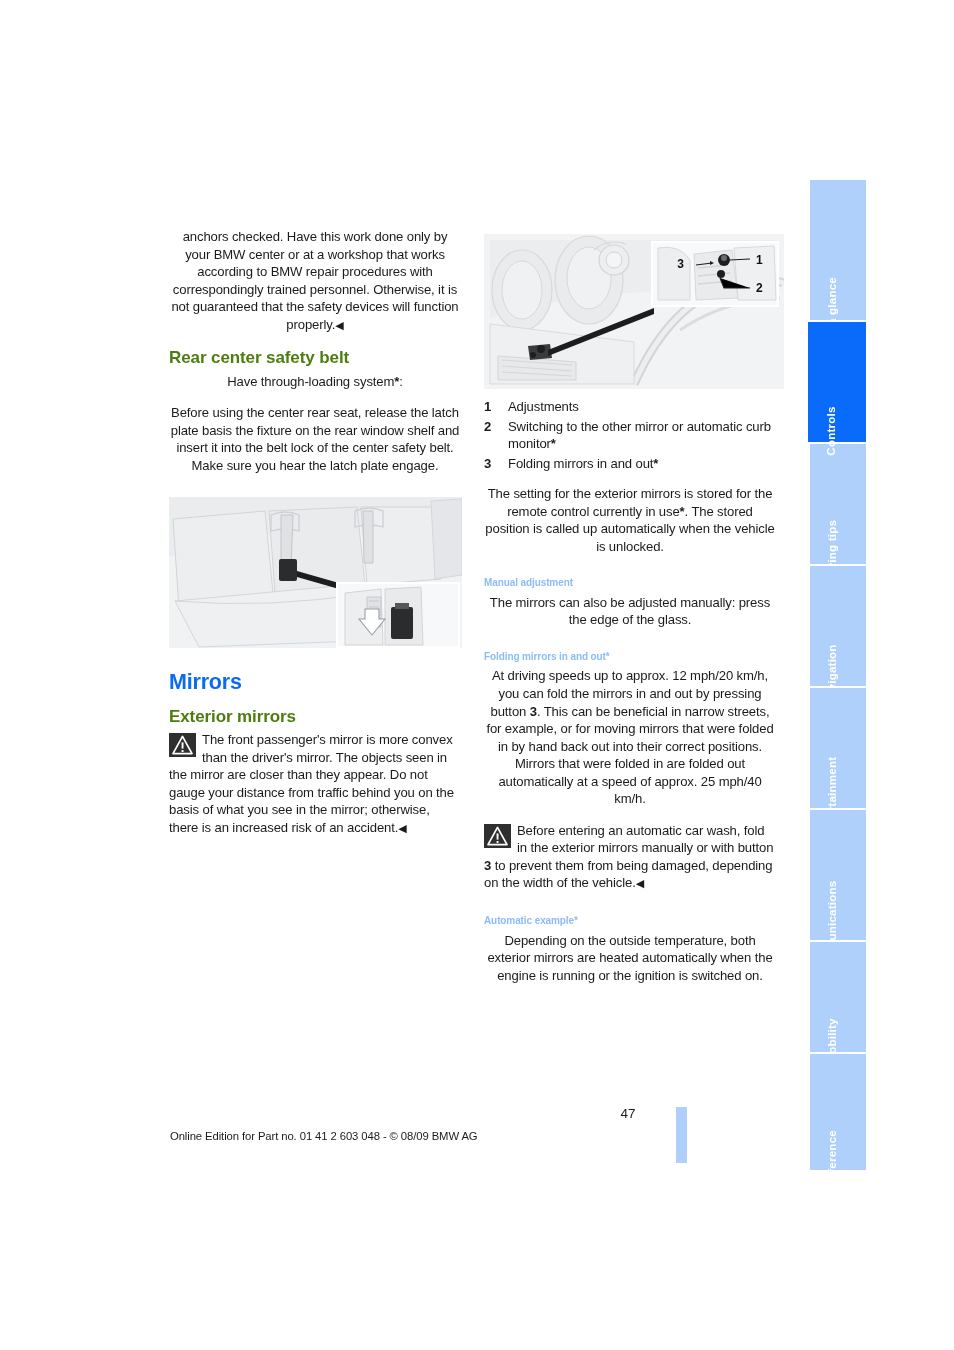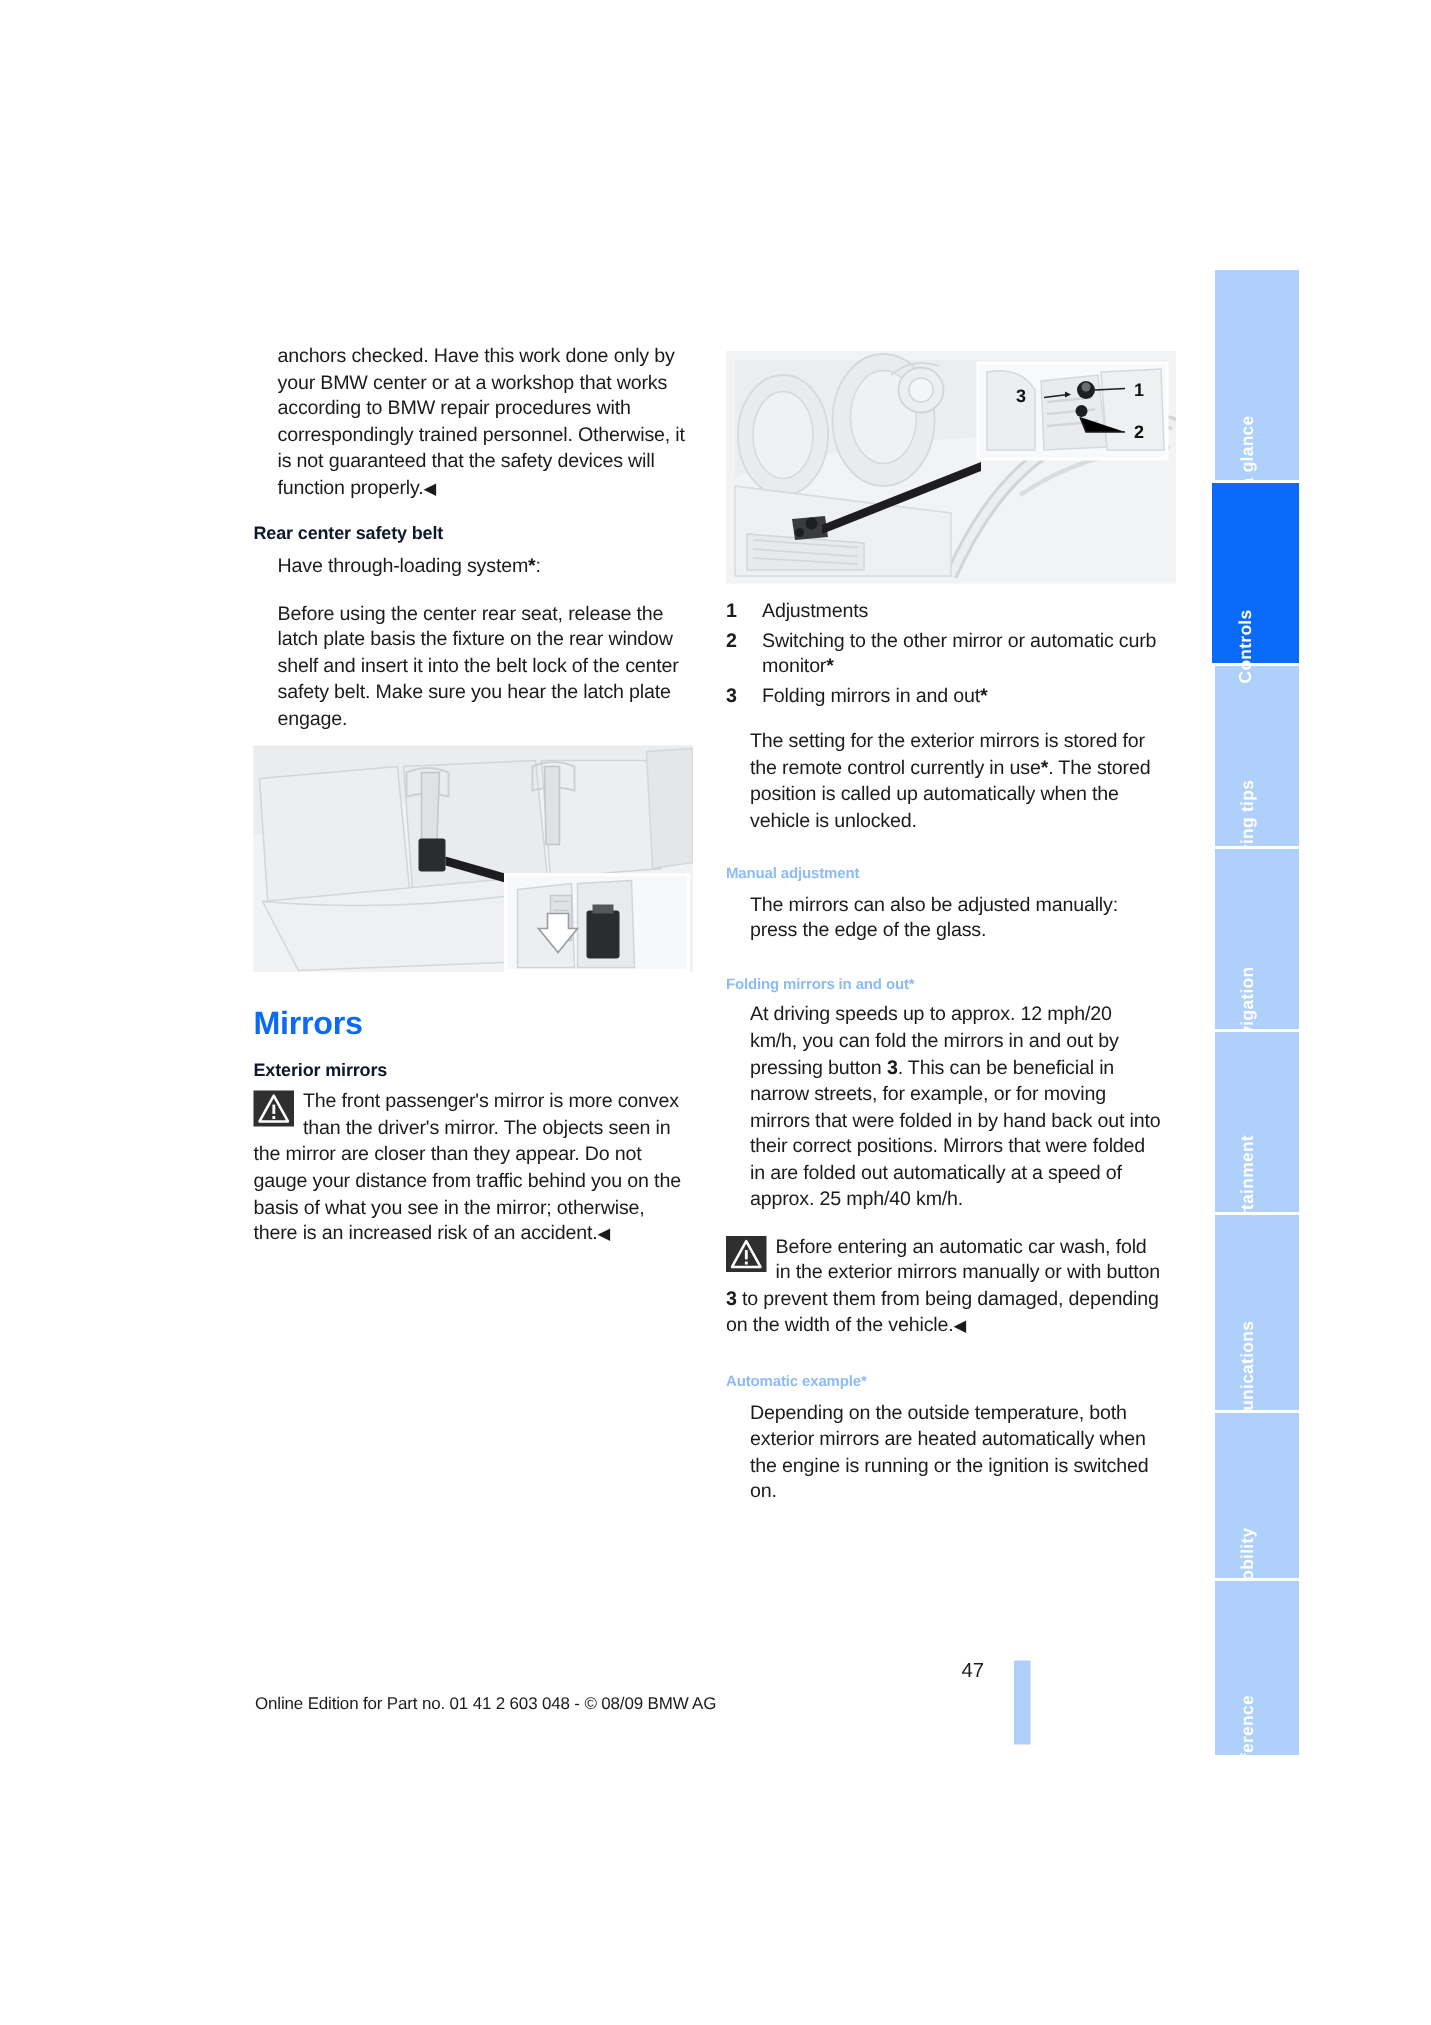--- a/index.html
+++ b/index.html
@@ -29,35 +29,35 @@
     top: 228px;
     width: 292px;
     font-size: 13.1px;
     line-height: 17.55px;
     letter-spacing: -0.12px;
   }
   #col-left  { left: 169px; }
   #col-right { left: 484px; }
 
   p.body {
-    margin: 0 0 14px 16px;
-    text-align: left;
+    margin: 0 0 14px 0;
+    text-align: center;
   }
 
   h1.section {
     color: #0b6bf5;
     font-size: 21.5px;
     font-weight: bold;
     letter-spacing: -0.2px;
     margin: 26px 0 13px 0;
     line-height: 1.05;
   }
   h2.sub {
-    color: #0f172a;
-    font-size: 12px;
+    color: #4d7c0f;
+    font-size: 17px;
     font-weight: bold;
     letter-spacing: -0.1px;
     margin: 0 0 5px 0;
     line-height: 1.15;
   }
   h3.subsub {
     color: #8cbcf7;
     font-size: 10px;
     font-weight: bold;
     letter-spacing: -0.1px;
@@ -157,21 +157,21 @@
     width: 58px;
     z-index: 2;
   }
 
   
   #pagenum {
     position: absolute;
     left: 600px;
     top: 1106px;
     width: 56px;
-    text-align: right;
+    text-align: center;
     font-size: 13.5px;
     color: #1b1b1b;
   }
   #footer-line {
     position: absolute;
     left: 170px;
     top: 1130px;
     width: 486px;
     text-align: left;
     font-size: 11.3px;

